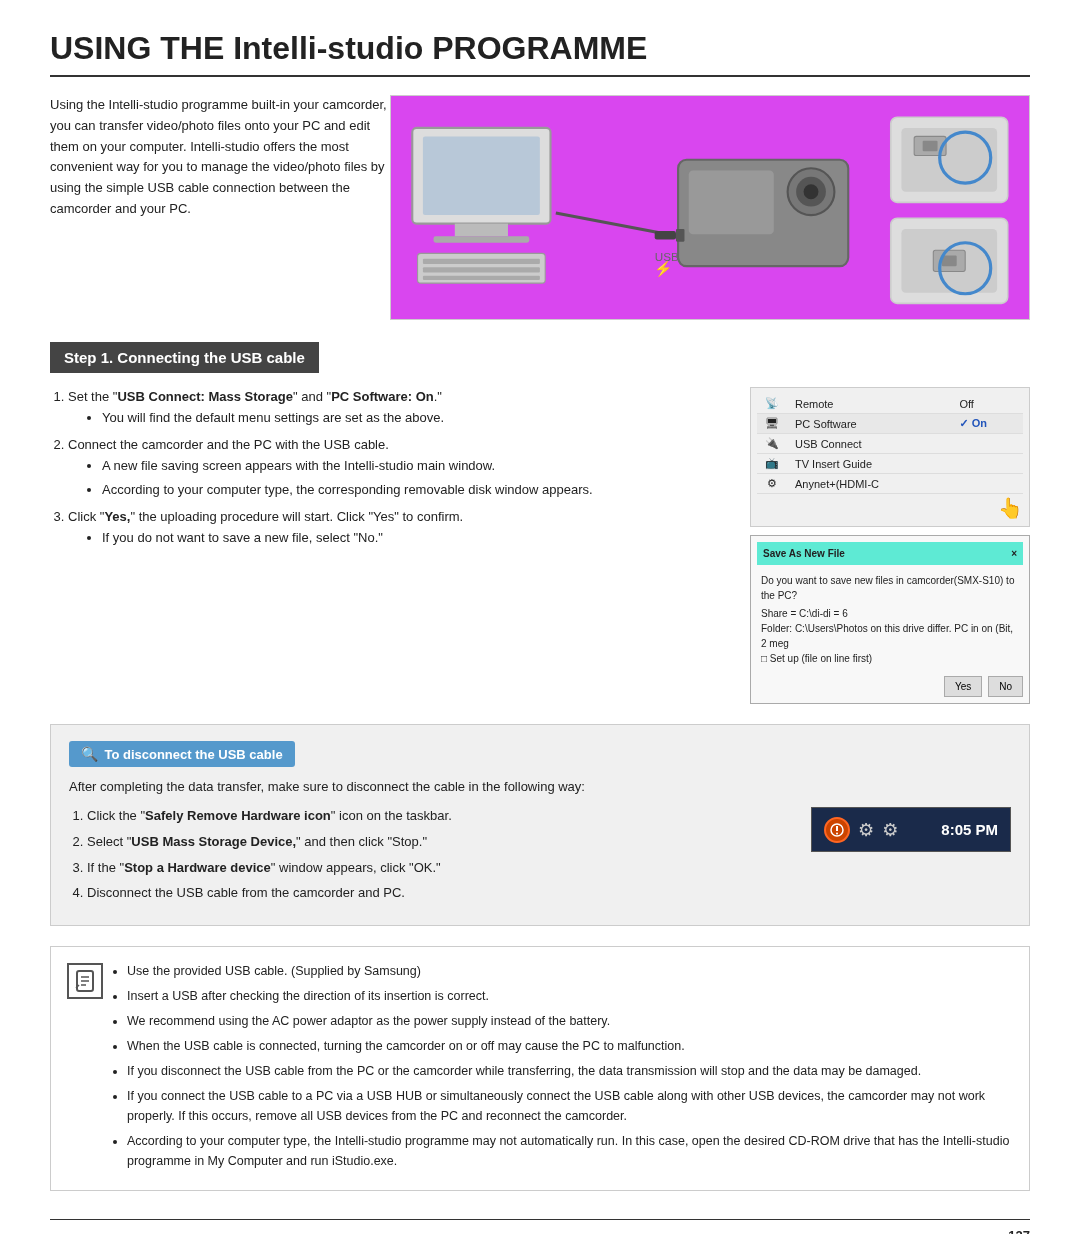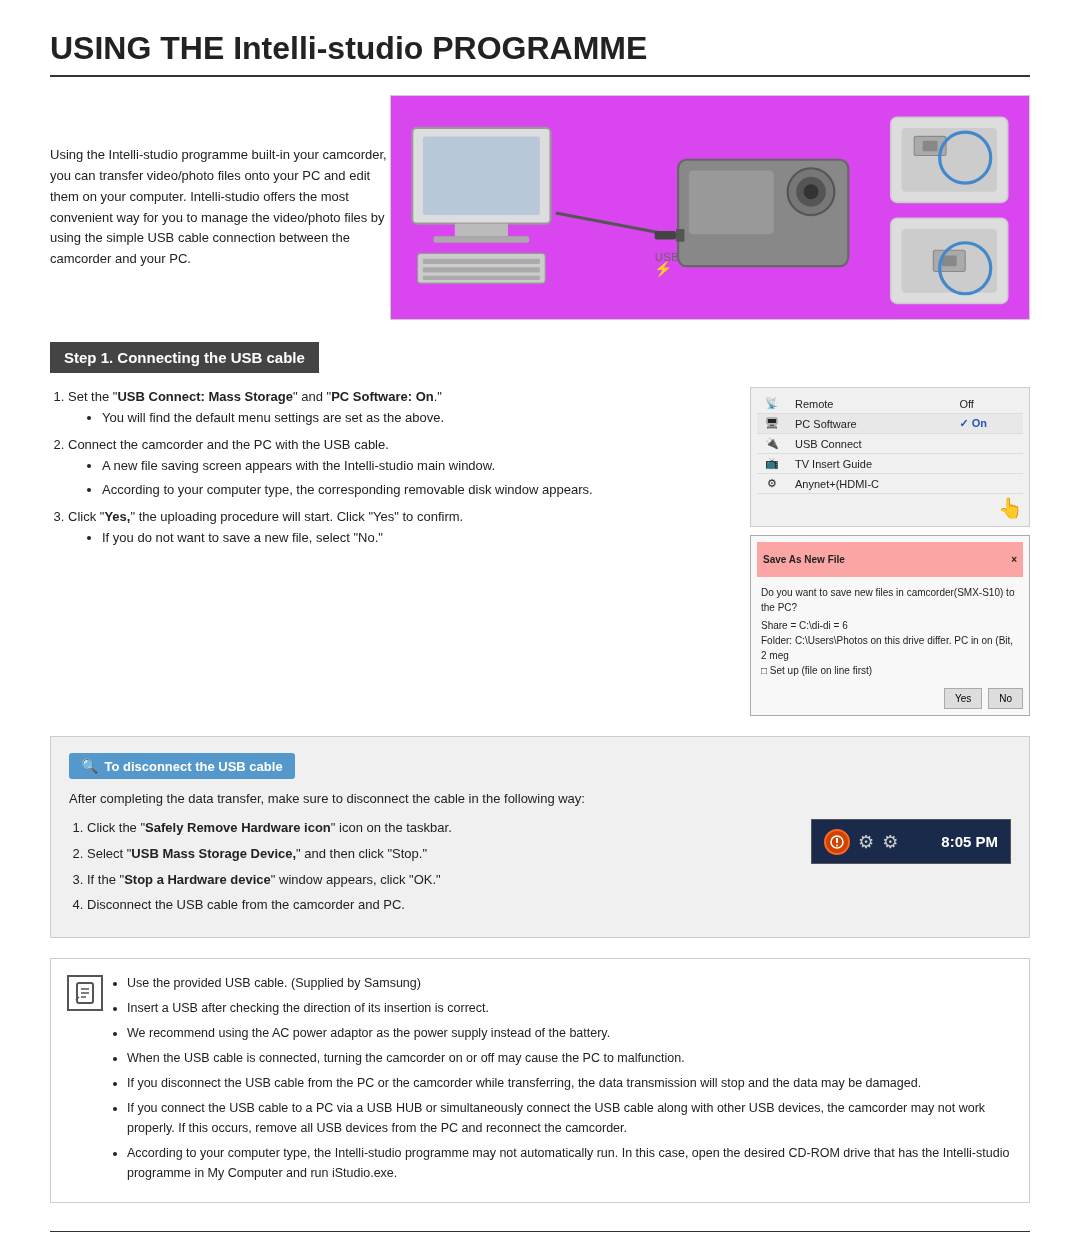--- a/index.html
+++ b/index.html
@@ -15,21 +15,20 @@
     h1 {
       font-size: 32px;
       font-weight: bold;
       border-bottom: 2px solid #333;
       padding-bottom: 8px;
       margin-bottom: 18px;
     }
     .intro-section {
       display: flex;
       margin-bottom: 22px;
-      align-items: center;
     }
     .intro-text {
       flex: 0 0 340px;
       font-size: 13px;
       line-height: 1.6;
     }
     .intro-image {
       flex: 1;
       background: #d946ef;
       border: 1px solid #ccc;
@@ -108,22 +107,22 @@
       color: #2255bb;
       font-weight: bold;
     }
     .dialog-screenshot {
       background: #f8f8f8;
       border: 1px solid #aaa;
       padding: 6px;
       font-size: 10px;
     }
     .dialog-title-bar {
-      background: #fca5a5;
-      padding: 12px 6px;
+      background: #5eead4;
+      padding: 6px 6px;
       font-size: 10px;
       font-weight: bold;
       margin-bottom: 4px;
       display: flex;
       justify-content: space-between;
     }
     .dialog-body {
       font-size: 10px;
       line-height: 1.5;
       padding: 4px;

